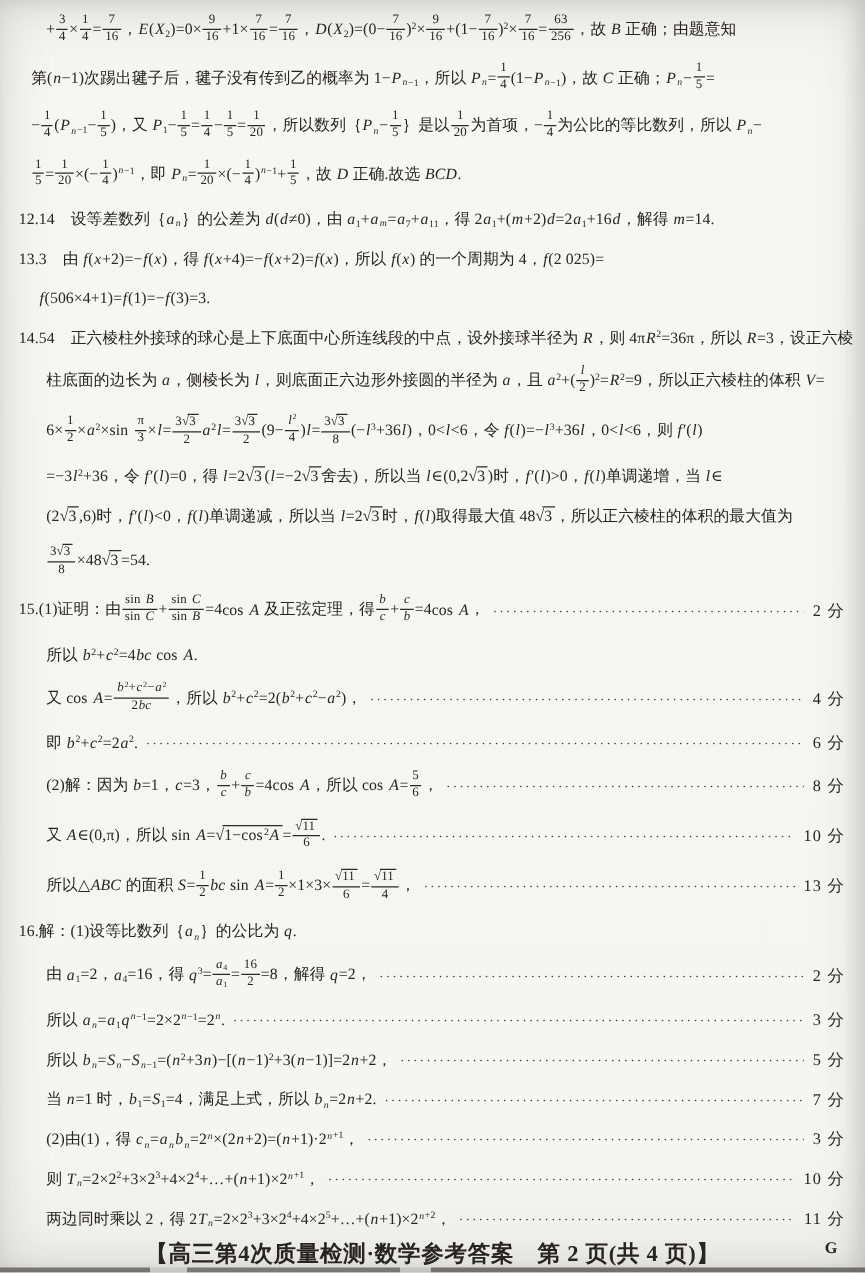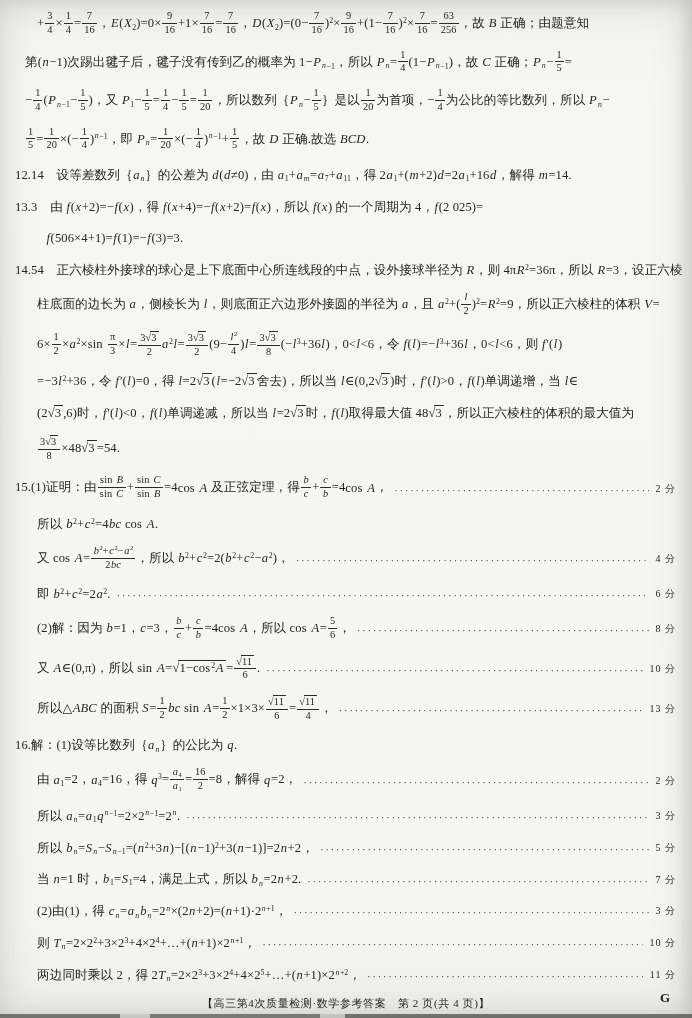--- a/index.html
+++ b/index.html
@@ -18,50 +18,50 @@
   .content{
     flex:1;
     display:flex;flex-direction:column;justify-content:space-between;
     padding:12px 16px 4px 15px;
   }
   .line{display:flex;align-items:center;min-height:18px;}
   .line .tx{white-space:nowrap;font-size:12.6px;line-height:1.3;letter-spacing:.1px;}
   .i0{margin-left:0;align-items:center;}
   .i1{margin-left:10px;}
   .i2{margin-left:22px;}
-  .i3{margin-left:31px;}
+  .i3{margin-left:16px;}
   
   .lead{
     flex:1;overflow:hidden;white-space:nowrap;margin:0 7px 0 6px;
     font-size:11px;letter-spacing:1.6px;color:#3c3b38;align-self:center;
     transform:translateY(1px);min-width:12px;
   }
   .lead::after{content:"······························································································································································································";}
-  .score{white-space:nowrap;font-size:10px;letter-spacing:1px;font-family:Liberation Serif, serif;}
+  .score{white-space:nowrap;font-size:13px;letter-spacing:1px;font-family:Liberation Serif, serif;}
   
   i{font-style:italic;padding:0 .5px;}
   .fn{font-style:normal;padding-right:1px;}
   .frac{
     display:inline-block;vertical-align:middle;text-align:center;
     font-size:.82em;line-height:1.05;margin:0 1px;transform:translateY(-1px);
   }
   .frac .num{display:block;padding:0 2px 1px;border-bottom:1px solid #2b2a27;}
   .frac .den{display:block;padding:1px 2px 0;}
   sup,sub{font-size:.62em;line-height:0;}
   sup{vertical-align:.55em;}
   sub{vertical-align:-.3em;}
   .sqrt{display:inline-block;white-space:nowrap;}
   .sqrt .rsign{display:inline-block;transform:scaleY(1.05);}
   .sqrt .rbar{display:inline-block;border-top:1px solid #2b2a27;padding:0 2px 0 1px;margin-left:-1px;line-height:1.15;}
   
   .footer{
     position:relative;height:30px;flex:0 0 30px;
     display:flex;align-items:center;justify-content:center;
   }
-  .footer .ftext{font-weight:normal;font-size:11px;letter-spacing:.6px;}
+  .footer .ftext{font-weight:bold;font-size:18px;letter-spacing:.6px;}
   .footer .fmark{position:absolute;right:22px;top:2px;font-size:13px;font-weight:bold;}
   .scan-edge{
     position:absolute;left:0;bottom:0;width:100%;height:4px;
     background:repeating-linear-gradient(90deg,
       #55544f 0 120px, rgba(85,84,79,.15) 120px 150px,
       #5a5954 150px 320px, rgba(85,84,79,.2) 320px 345px,
       #504f4a 345px 692px);
     opacity:.75;
   }
 </style>

